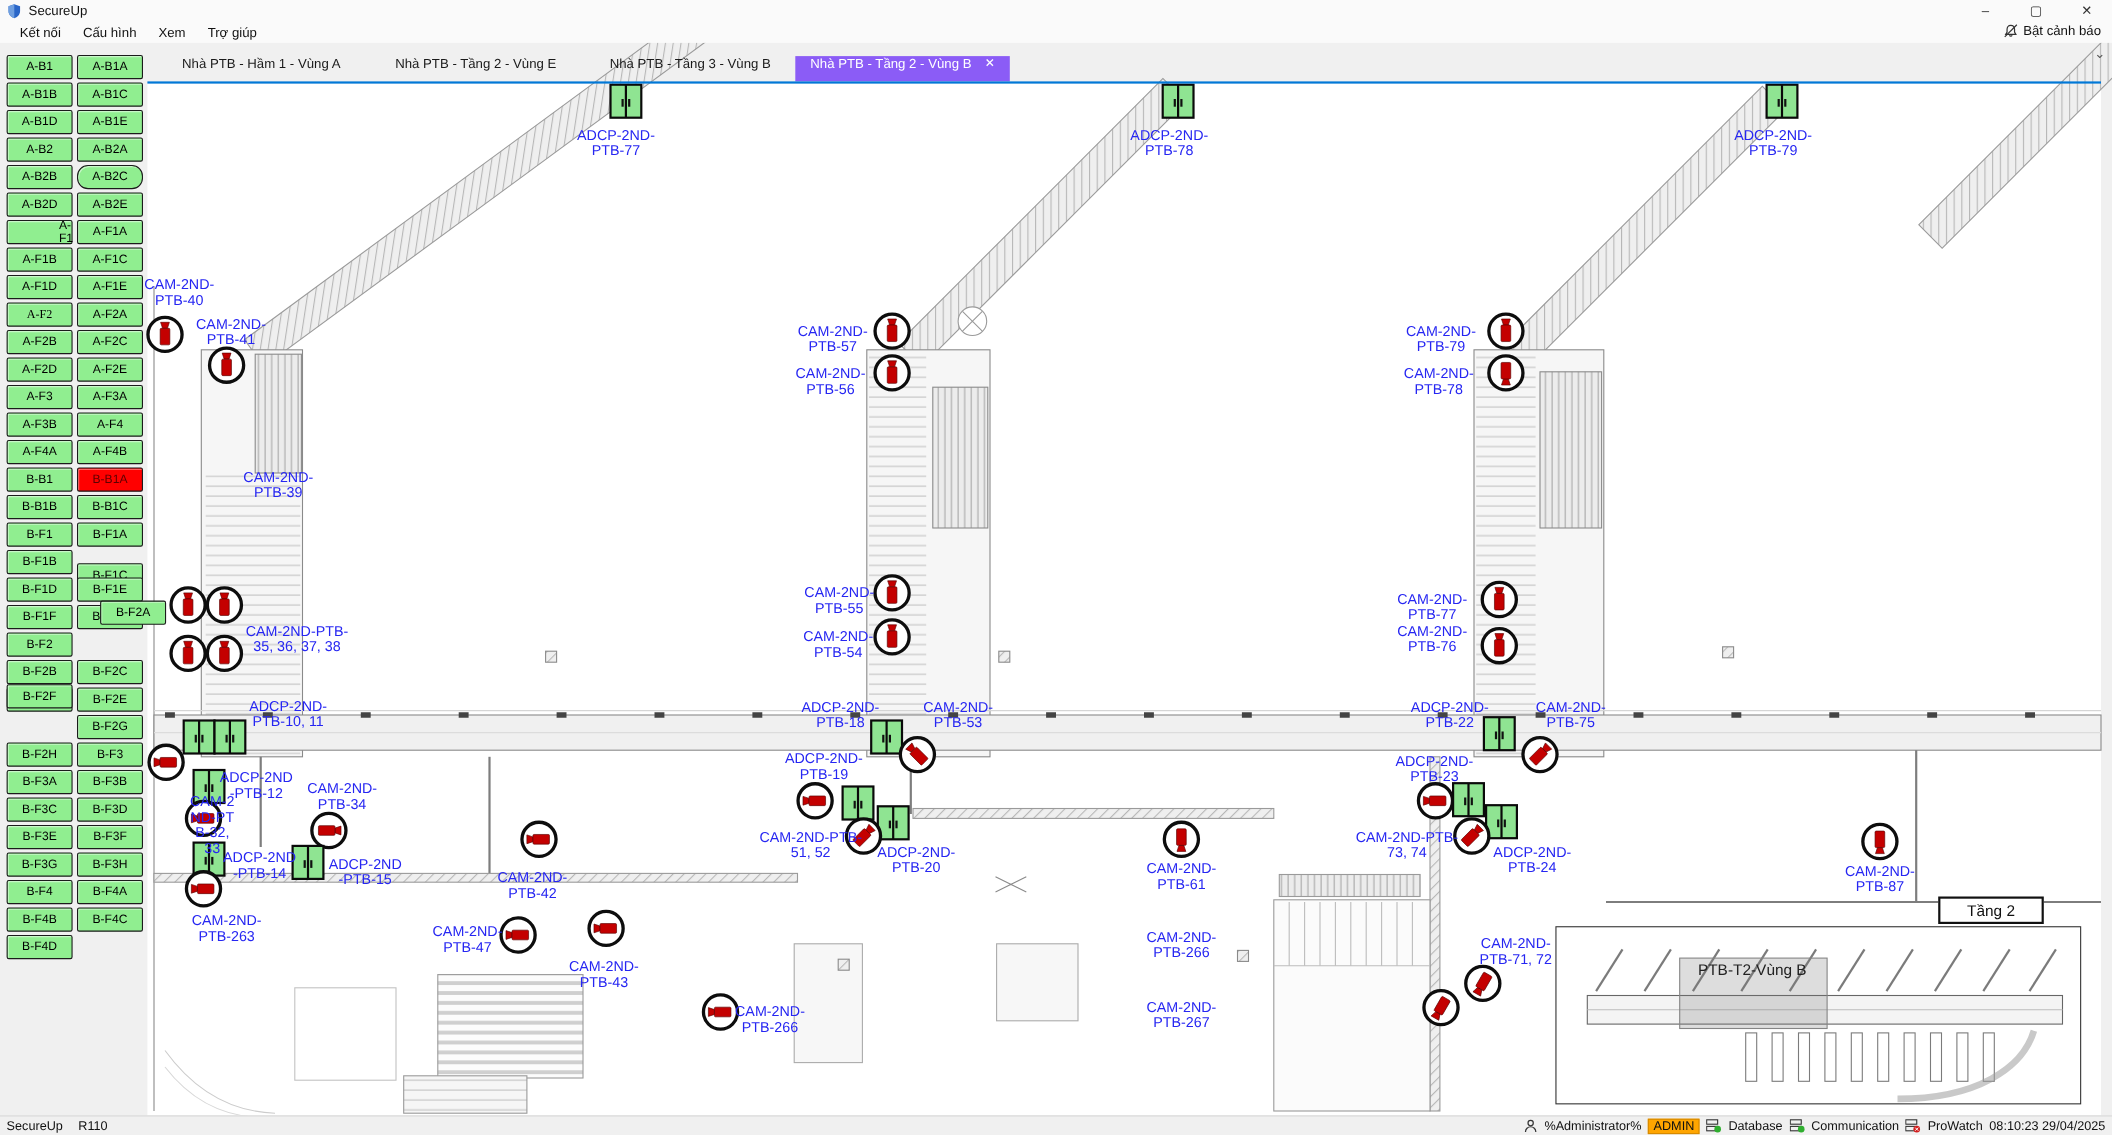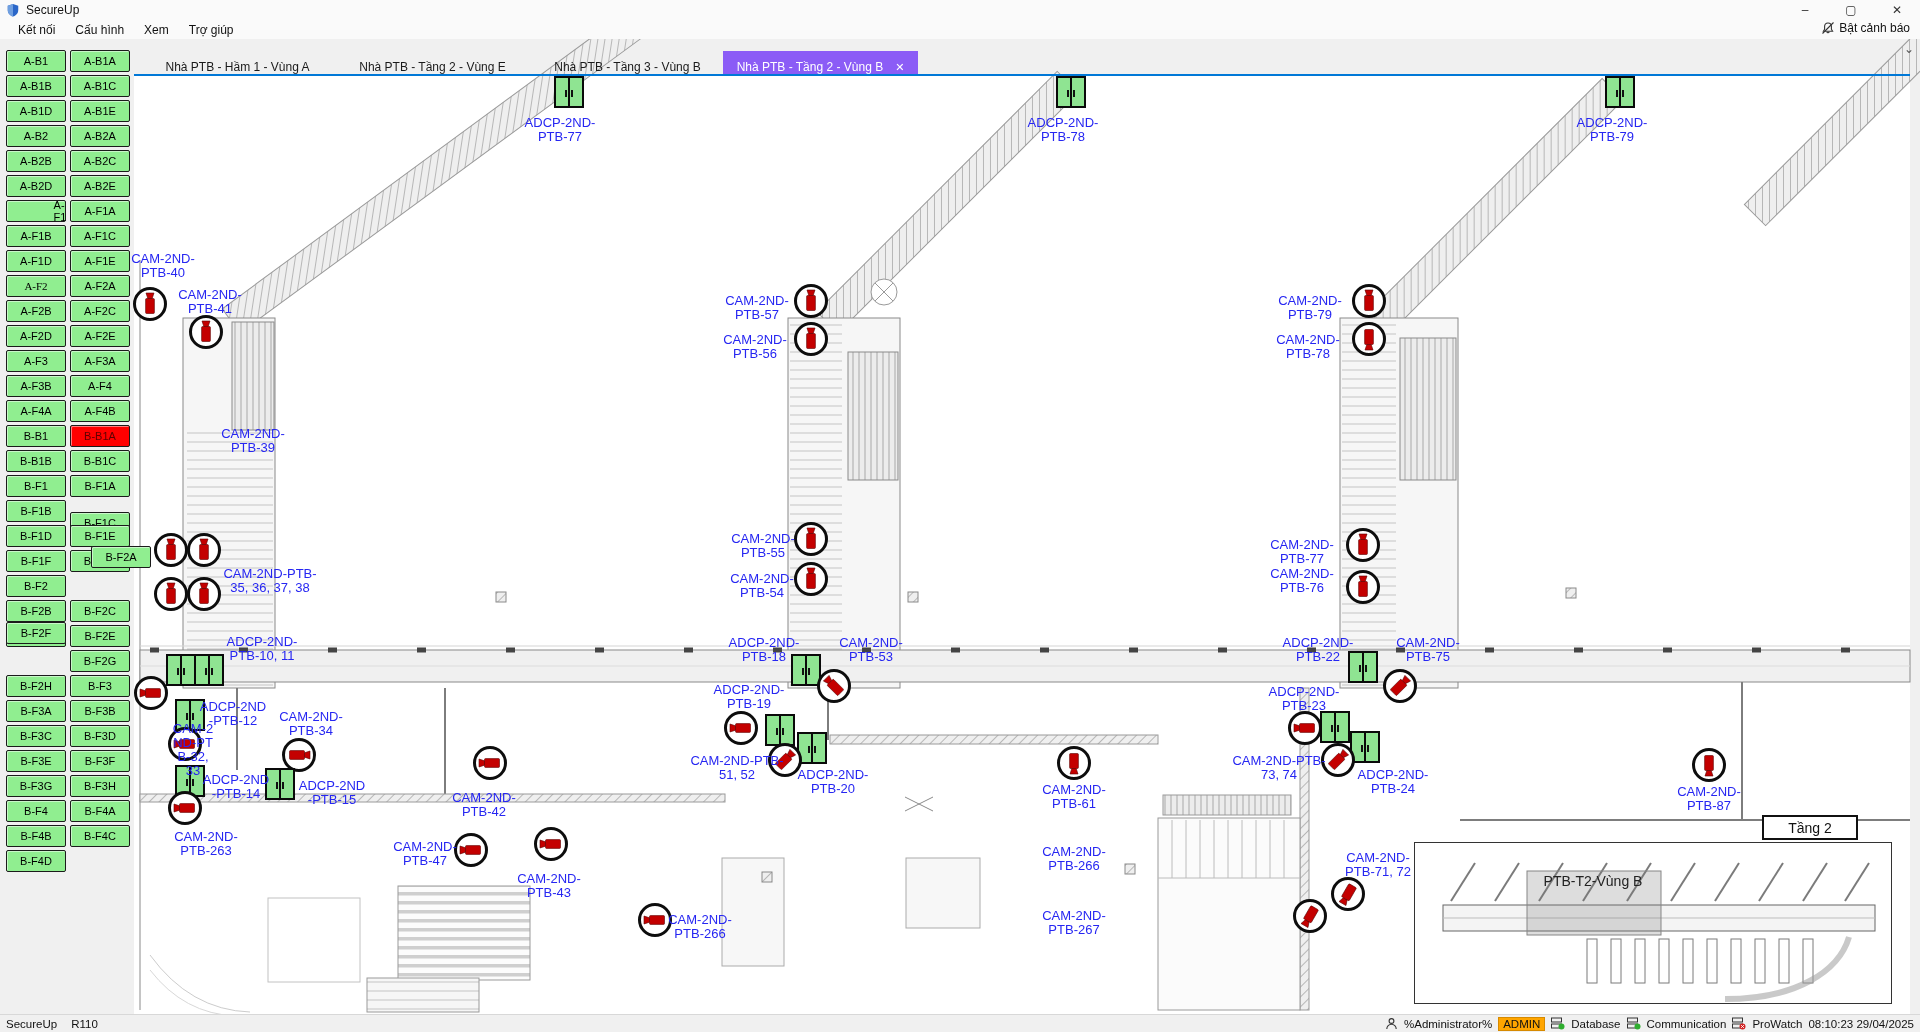--- a/index.html
+++ b/index.html
@@ -18,21 +18,21 @@
   .alarmbtn{position:absolute;right:10px;top:21px;display:flex;align-items:center;gap:4px;
             font-size:12px;z-index:51}
   .tab-overflow{position:absolute;right:6px;top:42px;font-size:12px;color:#555;z-index:51}
   
   .sbtn{position:absolute;width:60px;height:22px;box-sizing:border-box;background:#90ee90;
         border:1px solid #1b1b1b;border-radius:2px;display:flex;align-items:center;justify-content:center;
         font-size:11px;color:#000;z-index:40;box-shadow:inset 1px 1px 0 rgba(255,255,255,.5)}
   .sbtn.alarm{background:#ff0000;color:#5d0000}
   
   .tabbar{position:absolute;left:134px;top:51px;width:1776px;height:23px;z-index:30}
-  .tab{position:absolute;top:0;height:23px;display:flex;align-items:flex-end;justify-content:center;
+  .tab{position:absolute;top:0;height:23px;display:flex;align-items:flex-start;justify-content:center;
        font-size:12px;color:#1a1a1a}
   .tab.active{background:#8b5cf6;color:#fff}
   .tclose{margin-left:12px;font-size:11px}
   .tabline{position:absolute;left:134px;top:74px;width:1776px;height:2px;background:#0078d7;z-index:30}
   
   .mapbg{position:absolute;left:134px;top:76px;width:1776px;height:938px;background:#fff;z-index:1}
   #plan{position:absolute;left:0;top:0;z-index:2}
   #devices{position:absolute;left:0;top:0;width:1920px;height:1032px;z-index:4;pointer-events:none}
   #devices > *{pointer-events:auto}
   .cam{position:absolute;width:34px;height:34px;border-radius:50%;background:#fff;
@@ -98,21 +98,21 @@
 <div id="sidebar">
     <div class="sbtn" style="left: 6px; top: 50px;">A-B1</div>
     <div class="sbtn" style="left: 70px; top: 50px;">A-B1A</div>
     <div class="sbtn" style="left: 6px; top: 75px;">A-B1B</div>
     <div class="sbtn" style="left: 70px; top: 75px;">A-B1C</div>
     <div class="sbtn" style="left: 6px; top: 100px;">A-B1D</div>
     <div class="sbtn" style="left: 70px; top: 100px;">A-B1E</div>
     <div class="sbtn" style="left: 6px; top: 125px;">A-B2</div>
     <div class="sbtn" style="left: 70px; top: 125px;">A-B2A</div>
     <div class="sbtn" style="left: 6px; top: 150px;">A-B2B</div>
-    <div class="sbtn" style="left: 70px; top: 150px;">A-B2C</div>
+    <div class="sbtn" style="left: 70px; top: 150px; border-radius: 10px;">A-B2C</div>
     <div class="sbtn" style="left: 6px; top: 175px;">A-B2D</div>
     <div class="sbtn" style="left: 70px; top: 175px;">A-B2E</div>
     <div class="sbtn" style="left: 6px; top: 200px; padding-left: 48px;">A-F1</div>
     <div class="sbtn" style="left: 70px; top: 200px;">A-F1A</div>
     <div class="sbtn" style="left: 6px; top: 225px;">A-F1B</div>
     <div class="sbtn" style="left: 70px; top: 225px;">A-F1C</div>
     <div class="sbtn" style="left: 6px; top: 250px;">A-F1D</div>
     <div class="sbtn" style="left: 70px; top: 250px;">A-F1E</div>
     <div class="sbtn" style="left: 6px; top: 275px; font-family: Liberation Serif, serif;">A-F2</div>
     <div class="sbtn" style="left: 70px; top: 275px;">A-F2A</div>

